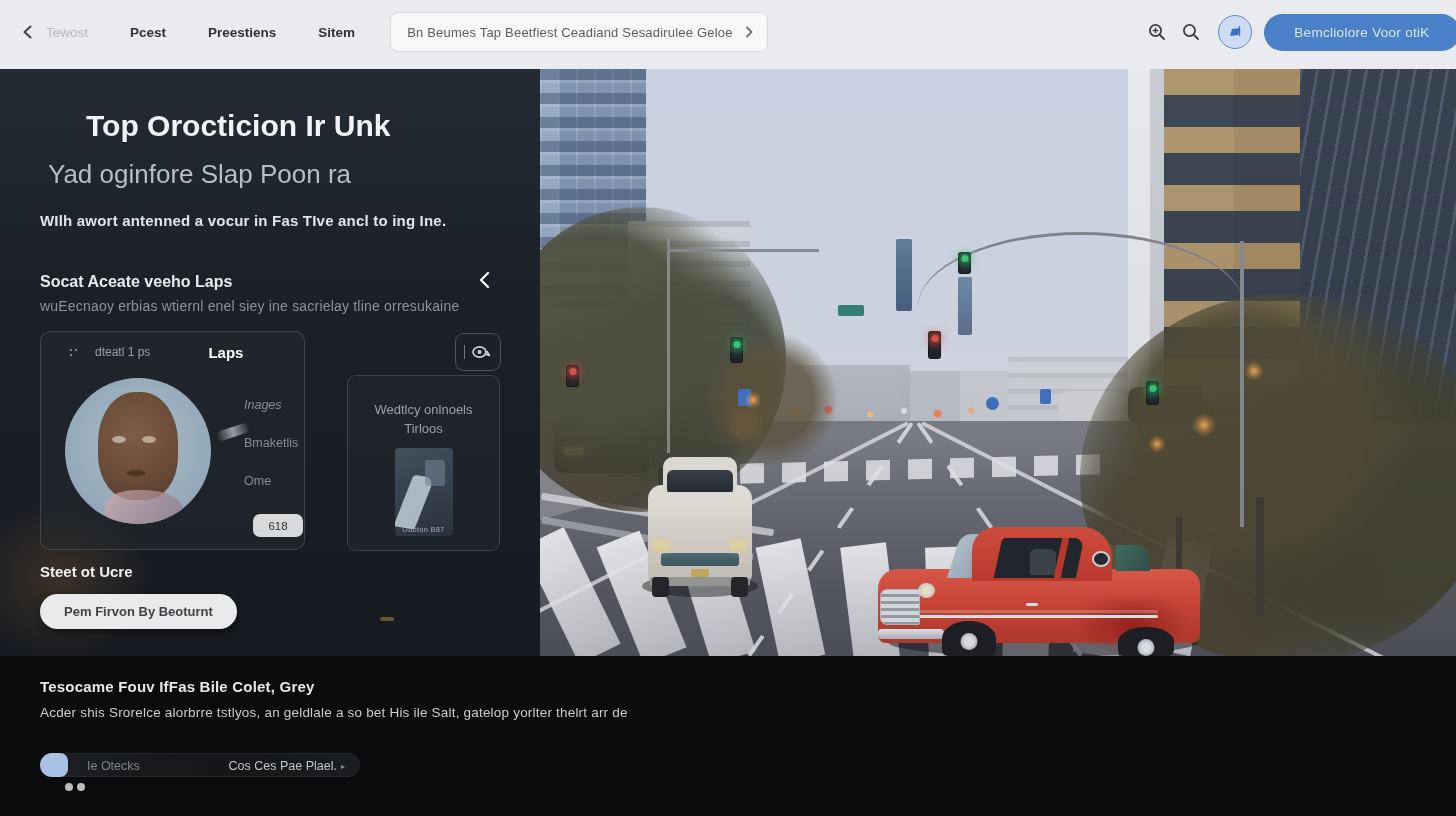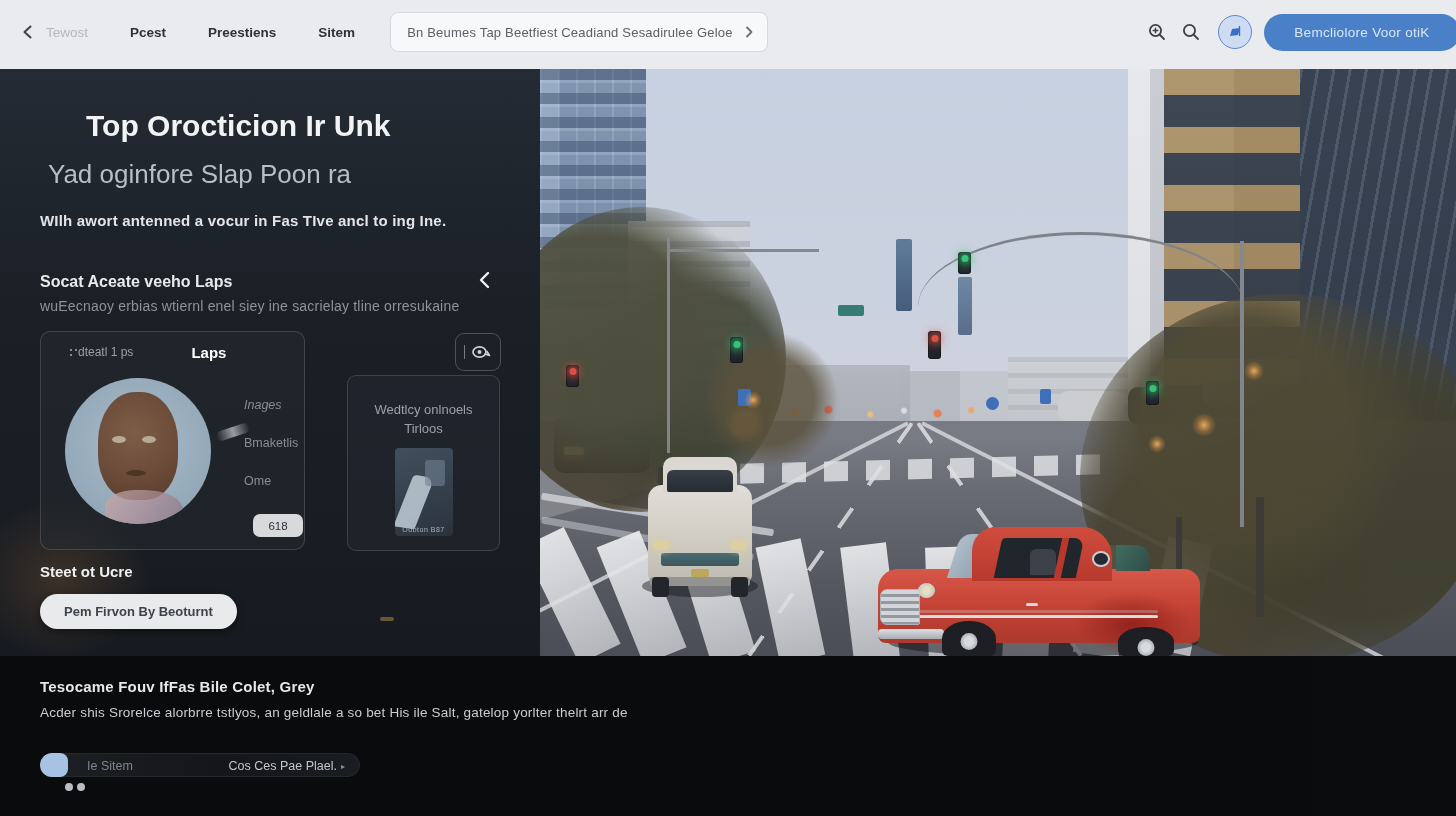--- a/index.html
+++ b/index.html
@@ -32,21 +32,21 @@
   #p-title{left:40px;top:40px;font-size:30px;font-weight:700;color:#f2f3f5;margin-left:46px;}
   #p-subtitle{left:48px;top:90px;font-size:26px;font-weight:400;color:#b9bec5;}
   #p-lead{left:40px;top:143px;font-size:15px;font-weight:600;color:#e2e4e6;letter-spacing:.2px;}
   #p-sec-h{left:40px;top:204px;font-size:16px;font-weight:700;color:#e8eaec;}
   #p-sec-chev{left:472px;top:198px;width:26px;height:26px;display:flex;align-items:center;justify-content:center;cursor:pointer;}
   #p-sec-sub{left:40px;top:229px;font-size:14px;color:#8d939b;letter-spacing:.2px;}
 
   #card1{left:40px;top:262px;width:265px;height:219px;border:1px solid rgba(255,255,255,.15);border-radius:10px;
     background:rgba(36,41,48,.55);box-sizing:border-box;}
   .c1-tabs{left:0;top:0;width:100%;height:40px;display:flex;align-items:center;}
-  .tab-dim{margin-left:28px;font-size:12px;color:#9aa0a7;display:flex;align-items:center;gap:0;cursor:pointer;text-align:center;}
+  .tab-dim{margin-left:28px;font-size:12px;color:#9aa0a7;display:flex;align-items:center;gap:17px;cursor:pointer;text-align:center;}
   .tab-active{margin-left:58px;font-size:15px;font-weight:700;color:#fff;cursor:pointer;}
   #c1-circle{left:24px;top:46px;width:146px;height:146px;border-radius:50%;
     background:radial-gradient(circle at 50% 45%,#aabdcb 0%,#93a8b8 70%,#7e8b96 100%);overflow:hidden;}
   #c1-head{left:33px;top:14px;width:80px;height:108px;border-radius:46% 46% 40% 42%;
     background:radial-gradient(circle at 45% 38%,#7d5d47 0%,#6b4c39 55%,#553a2b 100%);}
   #c1-head .eye{position:absolute;width:14px;height:7px;border-radius:50%;background:#c9bda9;top:44px;opacity:.8;}
   #c1-head .eye.l{left:14px;} #c1-head .eye.r{left:44px;}
   #c1-head .mouth{position:absolute;left:28px;top:78px;width:20px;height:6px;border-radius:50%;background:#46301f;opacity:.8;}
   #c1-scarf{left:40px;top:112px;width:78px;height:40px;background:linear-gradient(120deg,#caa9a9,#8d7486);border-radius:40% 50% 20% 30%;opacity:.75;}
   .c1-menu-item{left:203px;font-size:12.5px;color:#878d95;cursor:pointer;}
@@ -456,21 +456,21 @@
     </div>
 
     <div class="tint"></div>
   </div>
 
   <div id="bottom" class="abs">
     <div id="b-head" class="abs">Tesocame Fouv IfFas Bile Colet, Grey</div>
     <div id="b-body" class="abs">Acder shis Srorelce alorbrre tstlyos, an geldlale a so bet His ile Salt, gatelop yorlter thelrt arr de</div>
     <div id="b-slider" class="abs">
       <div id="b-handle" class="abs"></div>
-      <div id="b-slabel" class="abs">Ie Sitem</div>
+      <div id="b-slabel" class="abs">Ie Otecks</div>
       <div id="b-rlabel" class="abs">
         <span>Cos Ces Pae Plael.</span>
         <span class="caret">▸</span>
       </div>
     </div>
     <div class="dot abs" style="left:65px;"></div>
     <div class="dot abs" style="left:77px;"></div>
   </div>
 
 </div>

